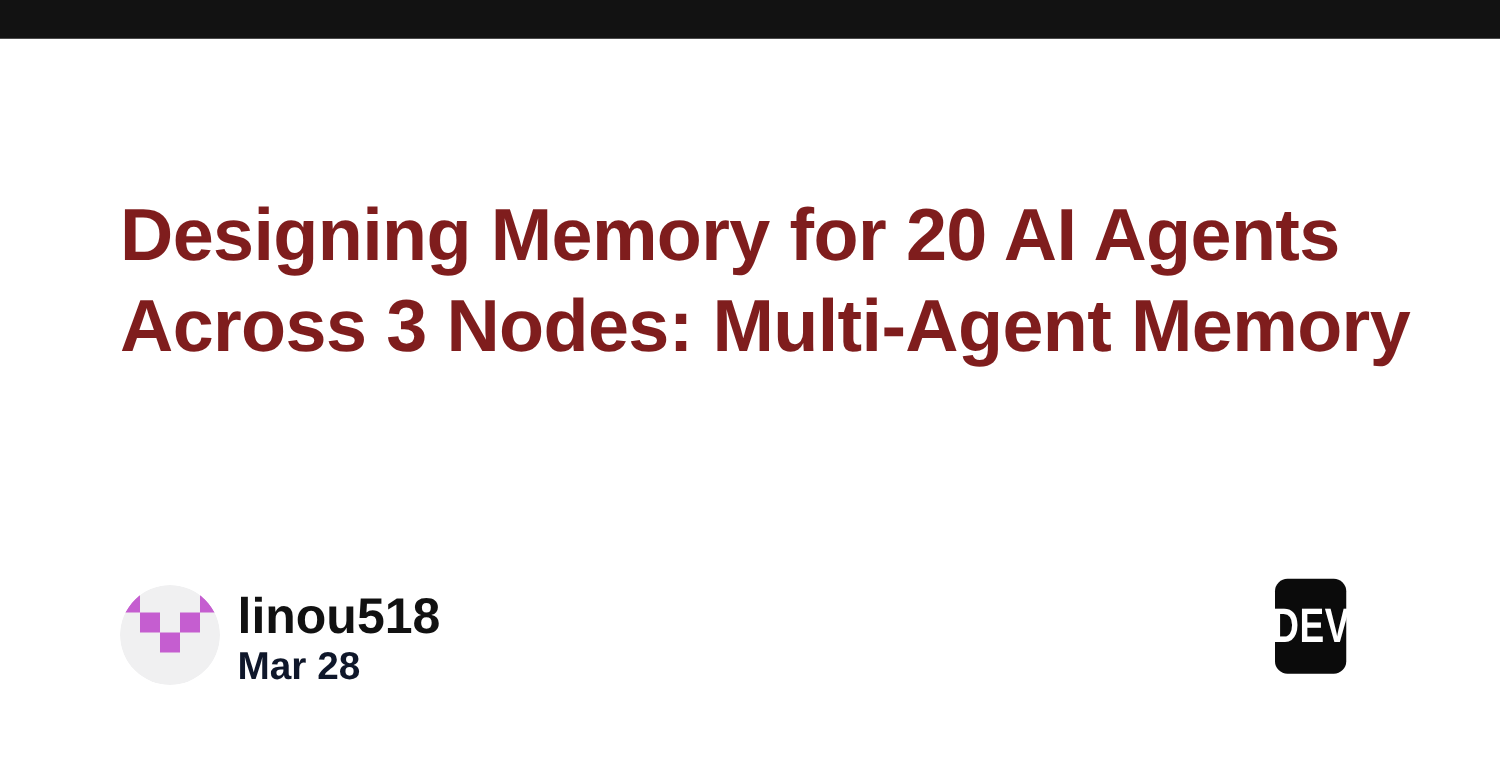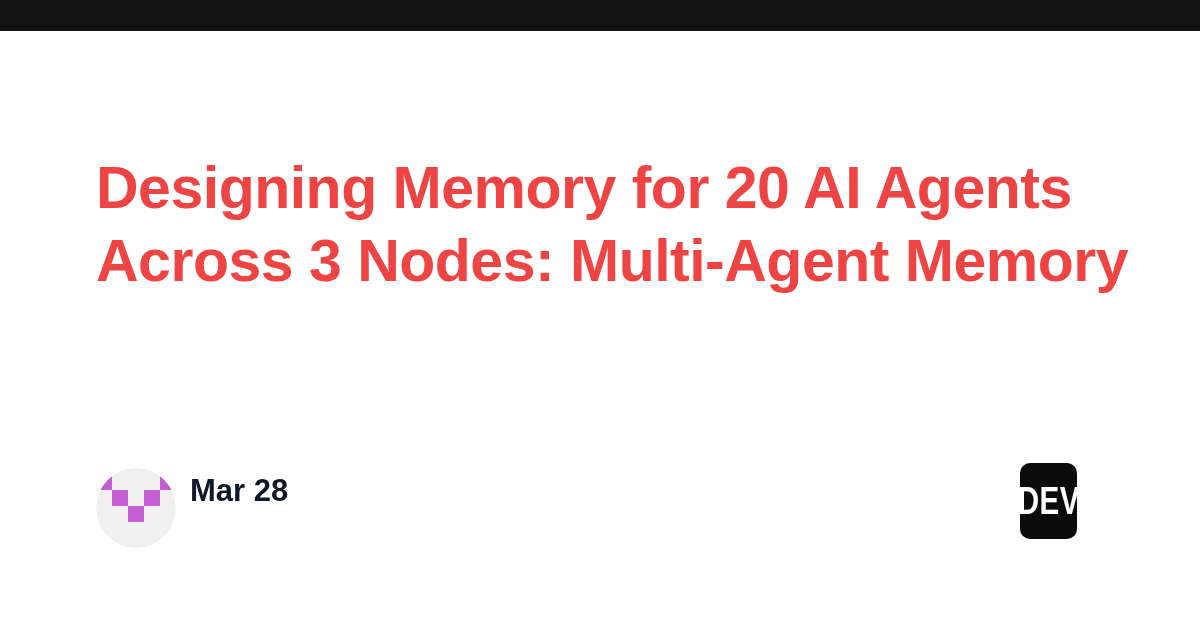--- a/index.html
+++ b/index.html
@@ -22,21 +22,21 @@
     top: 0; left: 0;
     width: 100%;
     height: 31px;
     background: #121212;
   }
   .title {
     position: absolute;
     left: 96px;
     top: 152px;
     margin: 0;
-    color: #ef4444;
+    color: #7f1d1d;
     font-size: 59px;
     font-weight: 700;
     line-height: 73px;
     letter-spacing: -0.5px;
   }
   .title .line {
     display: block;
     white-space: nowrap;
   }
   .byline {
@@ -123,20 +123,21 @@
           <polygon points="0,22 16,22 16,6" fill="#c55ed0"></polygon>
           <rect x="16" y="22" width="16" height="16" fill="#c55ed0"></rect>
           <rect x="32" y="38" width="16" height="16" fill="#c55ed0"></rect>
           <rect x="48" y="22" width="16" height="16" fill="#c55ed0"></rect>
           <polygon points="64,6 64,22 80,22" fill="#c55ed0"></polygon>
         </g>
       </svg>
     </div>
 
     <div class="byline-text">
+      <div class="author">linou518</div>
       <div class="date">Mar 28</div>
     </div>
 
   </div>
 
   <div class="dev-logo">
     <span class="dev-logo-text">DEV</span>
   </div>
 
 </div>

